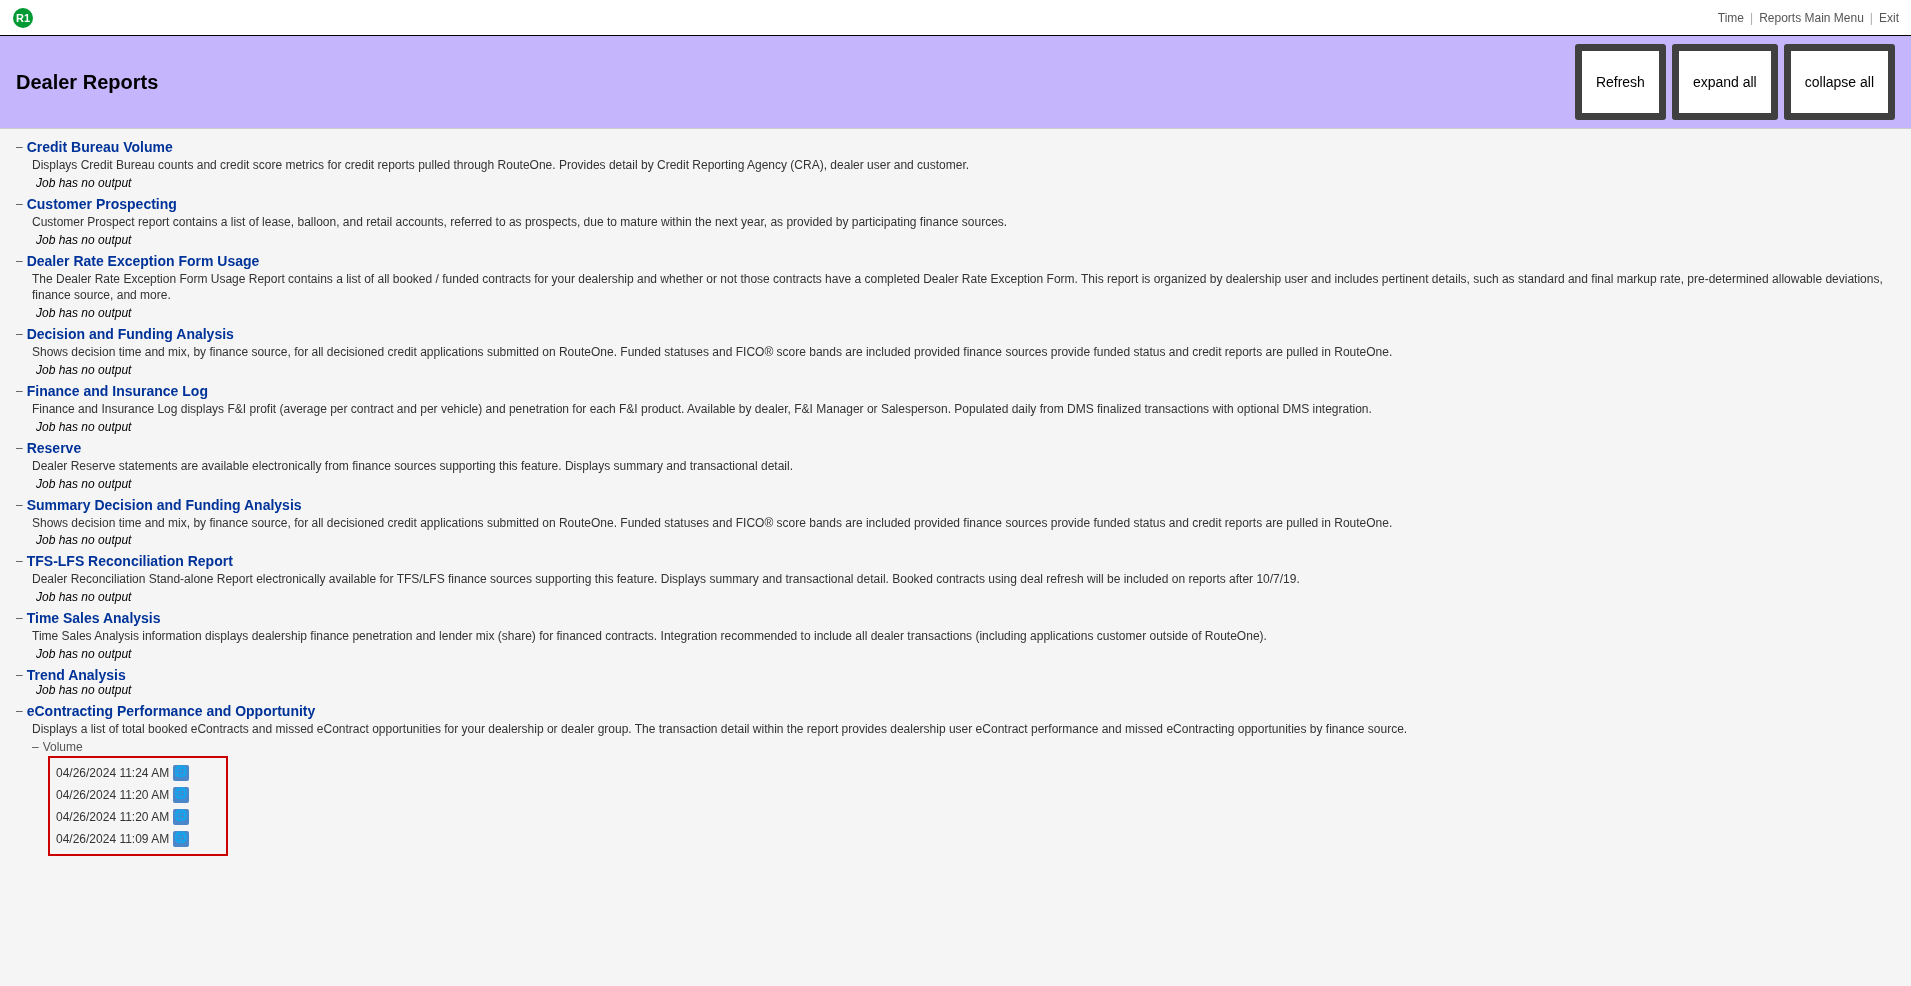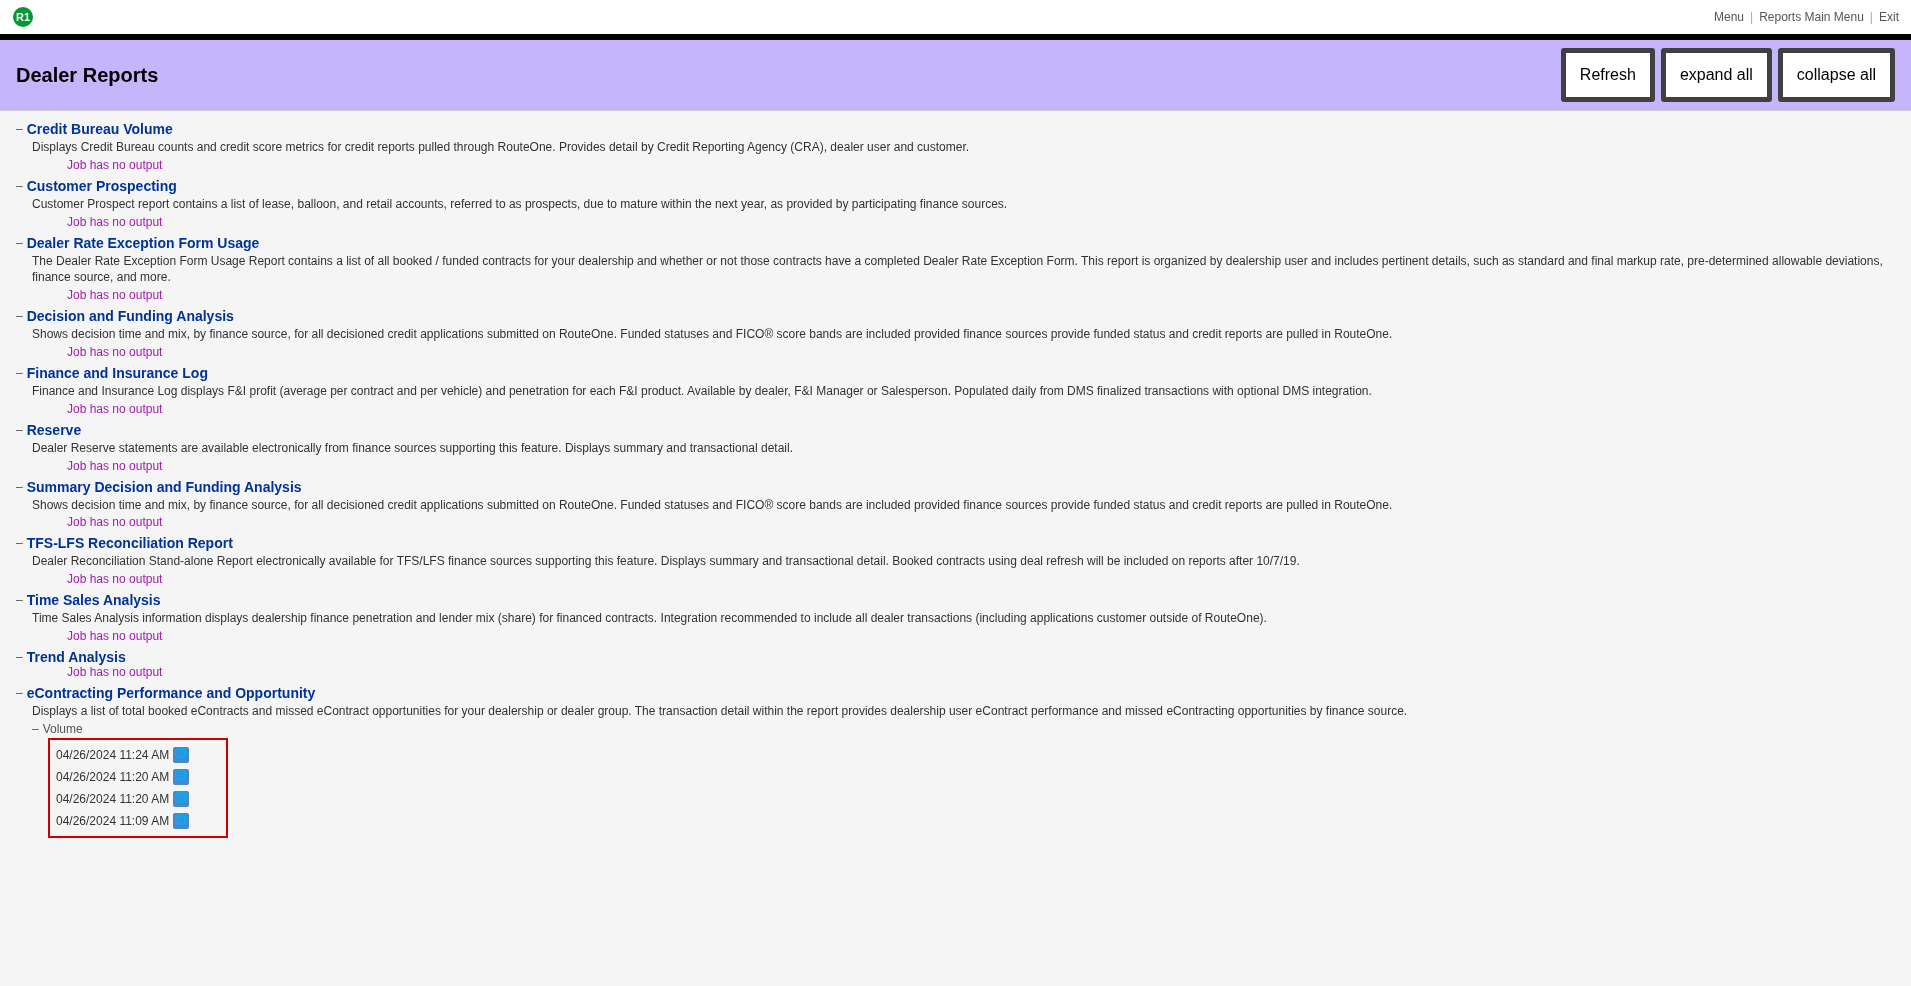--- a/index.html
+++ b/index.html
@@ -4,21 +4,21 @@
   <style>
     * { margin: 0; padding: 0; box-sizing: border-box; }
     body {
       font-family: Arial, sans-serif;
       font-size: 13px;
       background: #f0f0f0;
       color: #333;
     }
     .top-bar {
       background: #fff;
-      border-bottom: 6px solid #000000;
+      border-bottom: 1px solid #000000;
       padding: 6px 12px;
       display: flex;
       align-items: center;
       justify-content: space-between;
       min-height: 36px;
     }
     .top-bar-right {
       display: flex;
       align-items: center;
       gap: 6px;
@@ -43,25 +43,25 @@
     .page-title {
       font-size: 20px;
       font-weight: bold;
       color: #000;
     }
     .header-buttons {
       display: flex;
       gap: 6px;
     }
     .btn {
-      padding: 13px 14px;
-      border: 5px solid #404040;
+      padding: 23px 14px;
+      border: 7px solid #404040;
       background: #fff;
       cursor: pointer;
-      font-size: 16px;
+      font-size: 14px;
       border-radius: 3px;
     }
 
     .content {
       padding: 10px 16px;
       background: #f5f5f5;
       min-height: calc(100vh - 80px);
     }
 
     .report-section {
@@ -82,23 +82,24 @@
       font-weight: normal;
       user-select: none;
     }
     .report-desc {
       color: #333;
       font-size: 12px;
       margin: 2px 0 2px 16px;
       line-height: 1.4;
     }
     .report-no-output {
-      color: #a21caf;
-      font-size: 12px;
-      margin-left: 51px;
+      color: #000000;
+      font-size: 12px;
+      margin-left: 20px;
+      font-style: italic;
     }
 
     .output-section {
       margin-left: 16px;
       margin-top: 2px;
     }
     .output-label {
       color: #555;
       font-size: 12px;
       display: flex;
@@ -149,21 +150,21 @@
 <body>
 
 <div class="top-bar">
   <div class="logo-container">
     <svg width="22" height="22" viewBox="0 0 22 22">
       <circle cx="11" cy="11" r="10" fill="#009933"></circle>
       <text x="4" y="15" font-size="11" fill="white" font-weight="bold">R1</text>
     </svg>
   </div>
   <div class="top-bar-right">
-    <a>Menu</a>
+    <a>Time</a>
     <span class="sep">|</span>
     <a>Reports Main Menu</a>
     <span class="sep">|</span>
     <a>Exit</a>
   </div>
 </div>
 
 <div class="header-bar">
   <div class="page-title">Dealer Reports</div>
   <div class="header-buttons">

